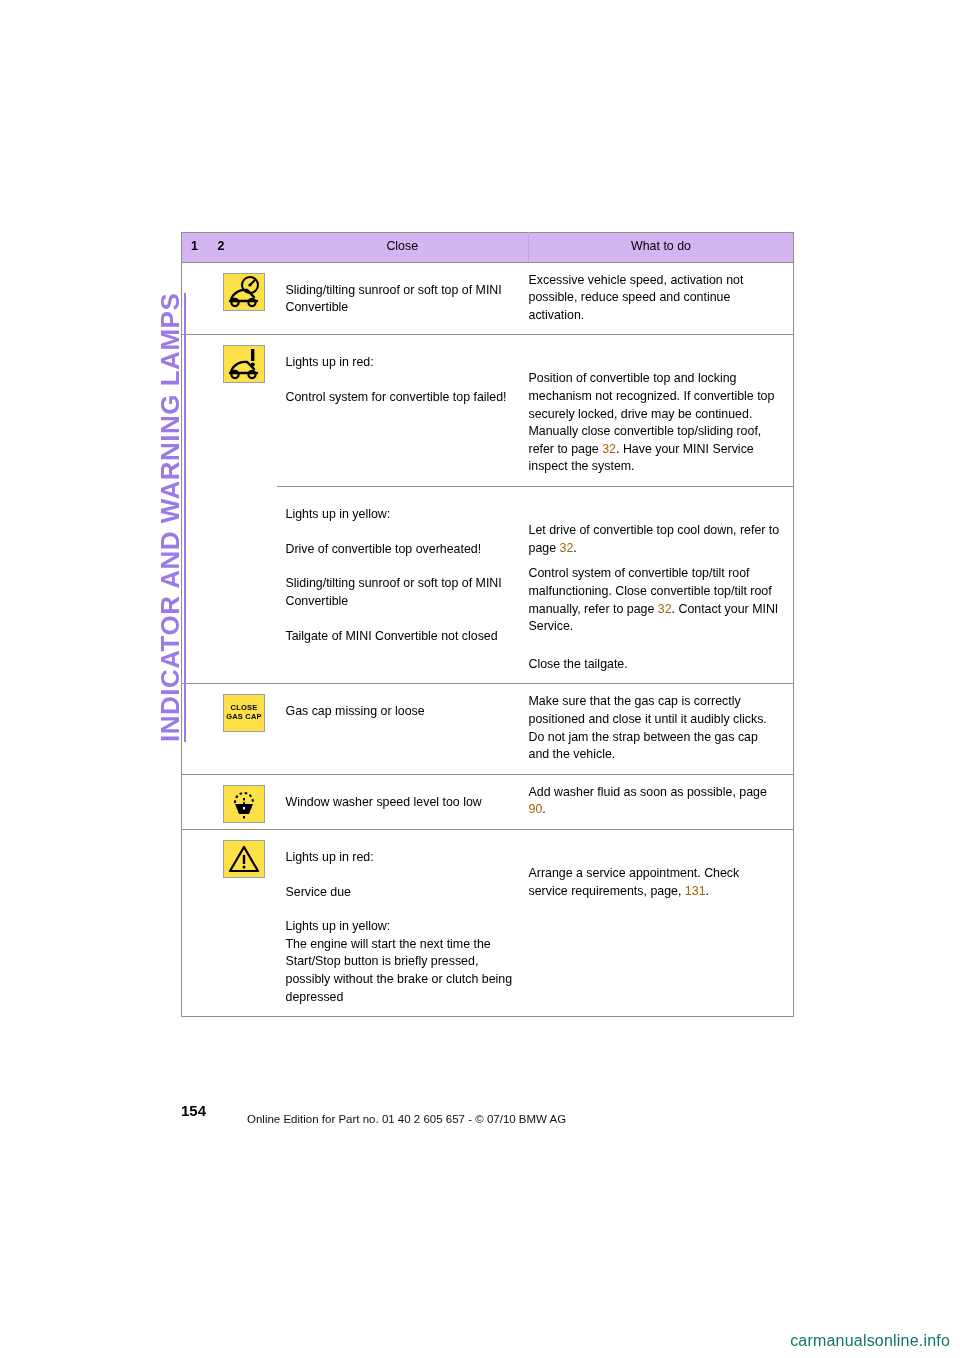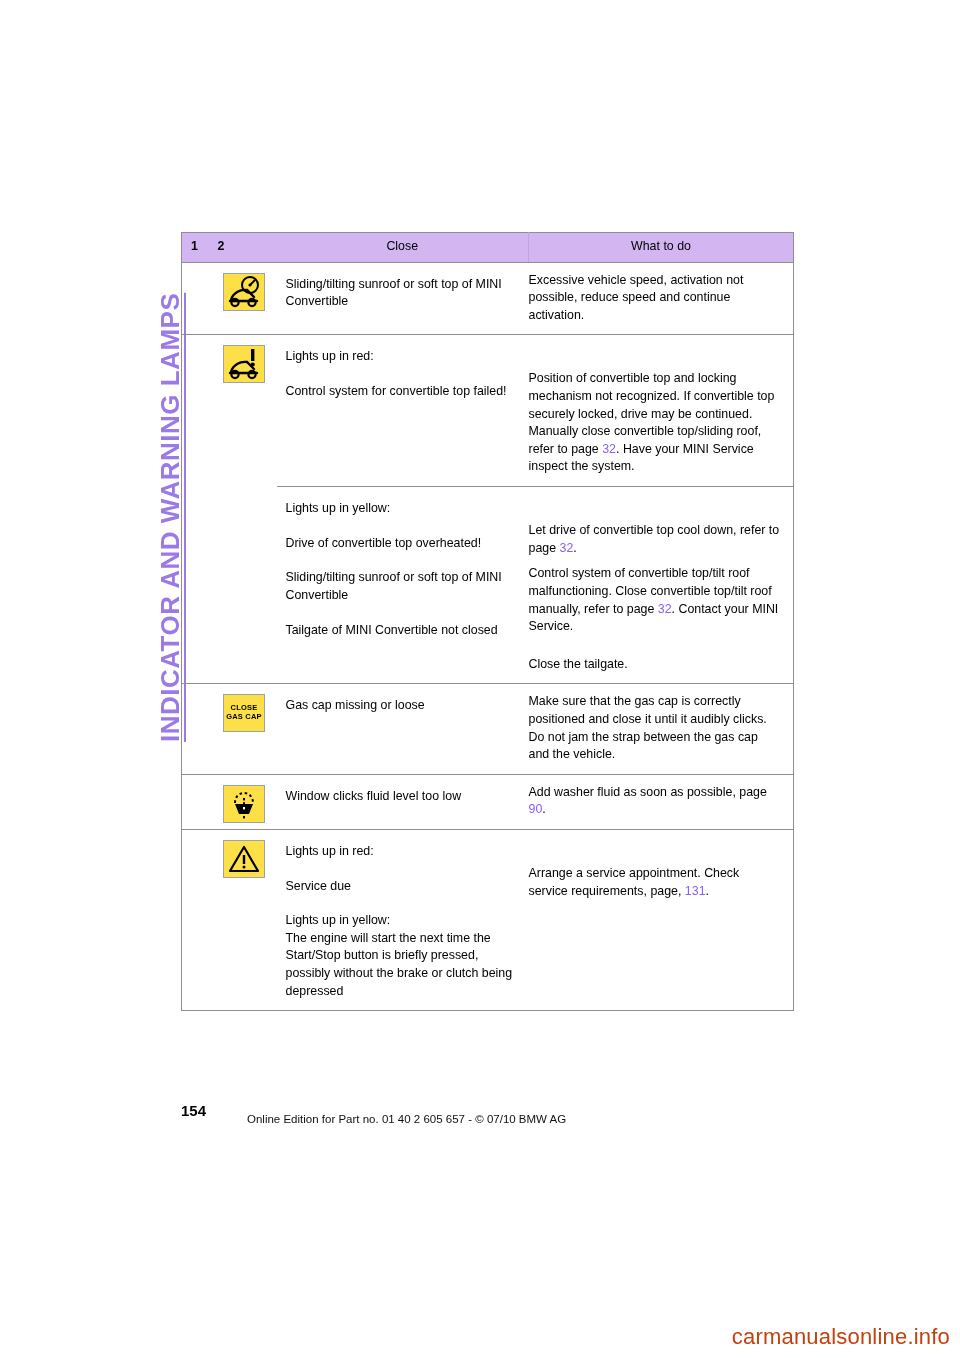--- a/index.html
+++ b/index.html
@@ -115,34 +115,34 @@
 
   .sub {
     display: flex;
   }
   .sub + .sub {
     border-top: 1px solid #8f8f8f;
   }
   .sub .cause {
     width: 252px;
     box-sizing: border-box;
-    padding: 13px 14px 10px 9px;
+    padding: 19px 14px 10px 9px;
   }
   .sub .todo {
     width: 259px;
     box-sizing: border-box;
     padding: 9px 8px 10px 0px;
   }
 
   .blk { margin: 0 0 0 0; }
   .blk + .blk { margin-top: 17px; }
   .pad-top { margin-top: 26px; }
 
   .pageref {
-    color: #8b5cf6;
+    color: #a16207;
   }
 
   
   .ibox {
     width: 42px;
     height: 38px;
     border: 1px solid #9aa3aa;
     background: #fde047;
     display: inline-block;
     position: relative;
@@ -173,22 +173,22 @@
     position: absolute;
     left: 247px;
     top: 1113px;
     font-size: 11.5px;
     color: #111;
   }
   .watermark {
     position: absolute;
     right: 10px;
     bottom: 8px;
-    font-size: 22px;
-    color: #c2410c;
+    font-size: 16px;
+    color: #0f766e;
     letter-spacing: 0.2px;
   }
 </style>
 </head>
 <body>
 
 <div class="side-title">
   <div class="side-title-text">INDICATOR AND WARNING LAMPS</div>
 </div>
 
@@ -315,21 +315,21 @@
             <path d="M11 18 L29 18 L25 28 L15 28 Z" fill="#000"></path>
             <rect x="19" y="12" width="2" height="2.4" fill="#000"></rect>
             <rect x="19" y="16.2" width="2" height="2.4" fill="#000"></rect>
             <rect x="19" y="21" width="2" height="2.4" fill="#fff"></rect>
             <rect x="19" y="30" width="2" height="2.4" fill="#000"></rect>
           </svg>
         </span>
       </td>
       <td class="body-cell" colspan="2">
         <div class="sub">
-          <div class="cause">Window clicks fluid level too low</div>
+          <div class="cause">Window washer speed level too low</div>
           <div class="todo">
             <span>Add washer fluid as soon as possible, page </span><span class="pageref">90</span><span>.</span>
           </div>
         </div>
       </td>
     </tr>
 
     <tr class="grp">
       <td class="spacer"></td>
       <td class="icon-cell">

